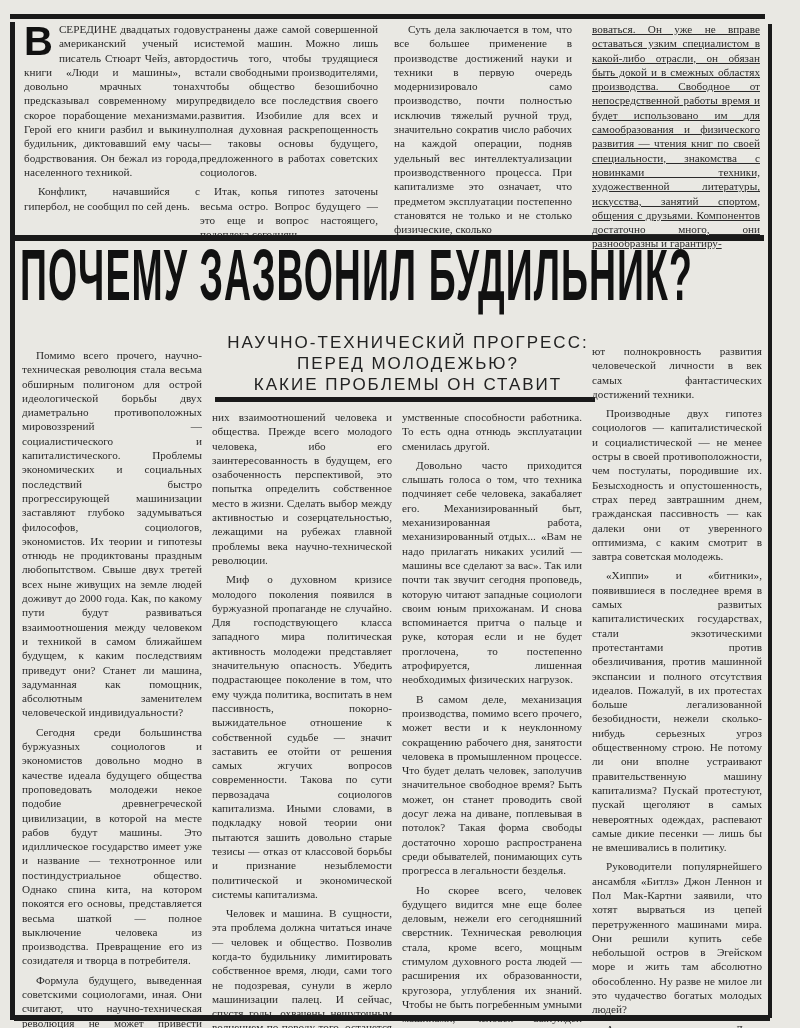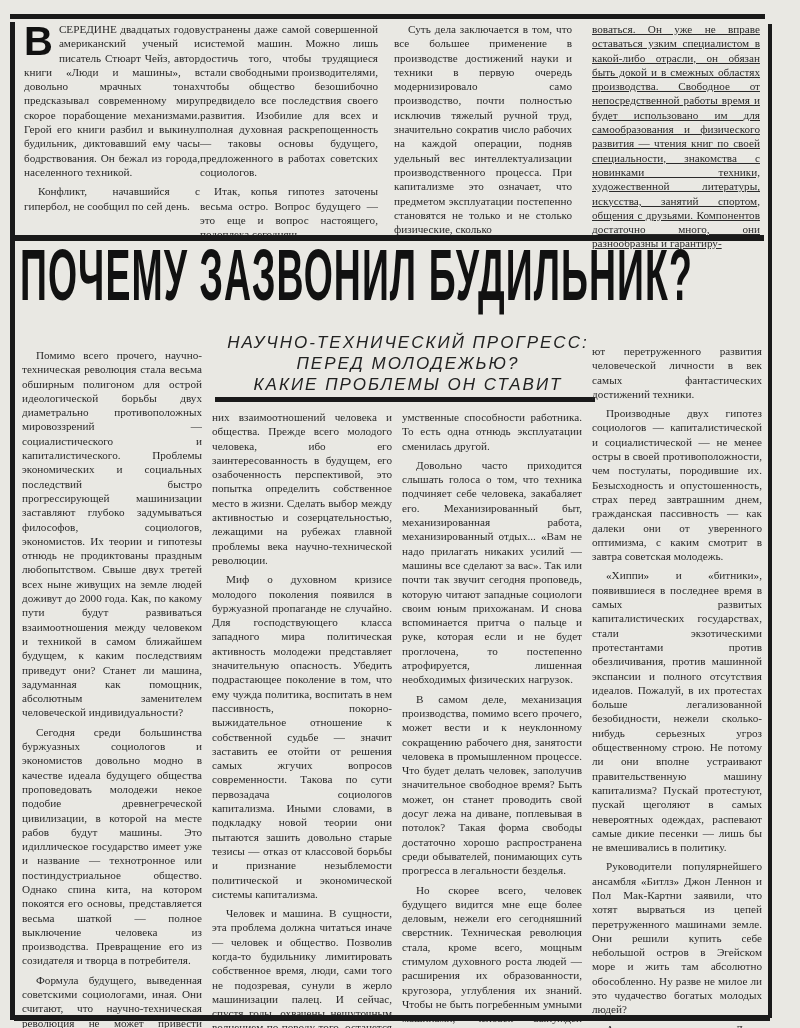--- a/index.html
+++ b/index.html
@@ -28,21 +28,21 @@
   .headline {
     position:absolute; left:20px; top:244px; width:750px; height:62px;
     font-family:"Liberation Sans", "DejaVu Sans", sans-serif; font-weight:bold;
     font-size:72px; line-height:62px; color:#111;
     transform:scaleX(0.52); transform-origin:left top; white-space:nowrap;
     letter-spacing:2px;
   }
   .subhead {
     position:absolute; left:218px; top:332px; width:380px; text-align:center;
     font-family:"Liberation Sans", "DejaVu Sans", sans-serif;
-    font-size:17px; line-height:21px; letter-spacing:2px; color:#222;font-style:italic;
+    font-size:17px; line-height:21px; letter-spacing:2px; color:#222;
   }
   .sub-rule { position:absolute; left:215px; top:397px; width:380px; height:5px; background:#1a1a1a; }
 </style>
 </head>
 <body>
 
 <div class="rule-top"></div>
 <div class="vbar-left"></div>
 <div class="vbar-right"></div>
 
@@ -82,21 +82,21 @@
   <p>Миф о духовном кризисе молодого поколения появился в буржуазной пропаганде не случайно. Для господствующего класса западного мира политическая активность молодежи представляет значительную опасность. Убедить подрастающее поколение в том, что ему чужда политика, воспитать в нем пассивность, покорно-выжидательное отношение к собственной судьбе — значит заставить ее отойти от решения самых жгучих вопросов современности. Такова по сути первозадача социологов капитализма. Иными словами, в подкладку новой теории они пытаются зашить довольно старые тезисы — отказ от классовой борьбы и признание незыблемости политической и экономической системы капитализма.</p>
   <p>Человек и машина. В сущности, эта проблема должна читаться иначе — человек и общество. Позволив когда-то будильнику лимитировать собственное время, люди, сами того не подозревая, сунули в жерло машинизации палец. И сейчас, спустя годы, охвачены нешуточным волнением по поводу того, останется ли цела их рука.</p>
 </div>
 <div class="col" style="left:402px; top:410px; width:180px;">
   <p class="noind">умственные способности работника. То есть одна отнюдь эксплуатации сменилась другой.</p>
   <p>Довольно часто приходится слышать голоса о том, что техника подчиняет себе человека, закабаляет его. Механизированный быт, механизированная работа, механизированный отдых... «Вам не надо прилагать никаких усилий — машины все сделают за вас». Так или почти так звучит сегодня проповедь, которую читают западные социологи своим юным прихожанам. И снова вспоминается притча о пальце и руке, которая если и не будет проглочена, то постепенно атрофируется, лишенная необходимых физических нагрузок.</p>
   <p>В самом деле, механизация производства, помимо всего прочего, может вести и к неуклонному сокращению рабочего дня, занятости человека в промышленном процессе. Что будет делать человек, заполучив значительное свободное время? Быть может, он станет проводить свой досуг лежа на диване, поплевывая в потолок? Такая форма свободы достаточно хорошо распространена среди обывателей, понимающих суть прогресса в легальности безделья.</p>
   <p>Но скорее всего, человек будущего видится мне еще более деловым, нежели его сегодняшний сверстник. Техническая революция стала, кроме всего, мощным стимулом духовного роста людей — расширения их образованности, кругозора, углубления их знаний. Чтобы не быть погребенным умными машинами, человек вынужден постоянно совершенст-</p>
 </div>
 <div class="col" style="left:592px; top:344px; width:170px;">
-  <p class="noind">ют перетруженного развития человеческой личности в век самых фантастических достижений техники.</p>
+  <p class="noind">ют полнокровность развития человеческой личности в век самых фантастических достижений техники.</p>
   <p>Производные двух гипотез социологов — капиталистической и социалистической — не менее остры в своей противоположности, чем постулаты, породившие их. Безысходность и опустошенность, страх перед завтрашним днем, гражданская пассивность — как далеки они от уверенного оптимизма, с каким смотрит в завтра советская молодежь.</p>
   <p>«Хиппи» и «битники», появившиеся в последнее время в самых развитых капиталистических государствах, стали экзотическими протестантами против обезличивания, против машинной экспансии и полного отсутствия идеалов. Пожалуй, в их протестах больше легализованной безобидности, нежели сколько-нибудь серьезных угроз общественному строю. Не потому ли они вполне устраивают правительственную машину капитализма? Пускай протестуют, пускай щеголяют в самых невероятных одеждах, распевают самые дикие песенки — лишь бы не вмешивались в политику.</p>
-  <p>Руководители популярнейшего ансамбля «Битлз» Джон Леннон и Пол Мак-Картни заявили, что хотят вырваться из цепей перетруженного машинами земле. Они решили купить себе небольшой остров в Эгейском море и жить там абсолютно обособленно. Ну разве не милое ли это чудачество богатых молодых людей?</p>
+  <p>Руководители популярнейшего ансамбля «Битлз» Джон Леннон и Пол Мак-Картни заявили, что хотят вырваться из цепей перетруженного машинами мира. Они решили купить себе небольшой остров в Эгейском море и жить там абсолютно обособленно. Ну разве не милое ли это чудачество богатых молодых людей?</p>
   <p>А пока остров не куплен, Джон Леннон сообщил в прессе, что примкнул к секте нудистов, ибо считает, что разгуливать друг перед другом нагишом — тоже форма протеста.</p>
 
 </div>
 
 <div class="rule-bottom"></div>
 
 </body></html>

